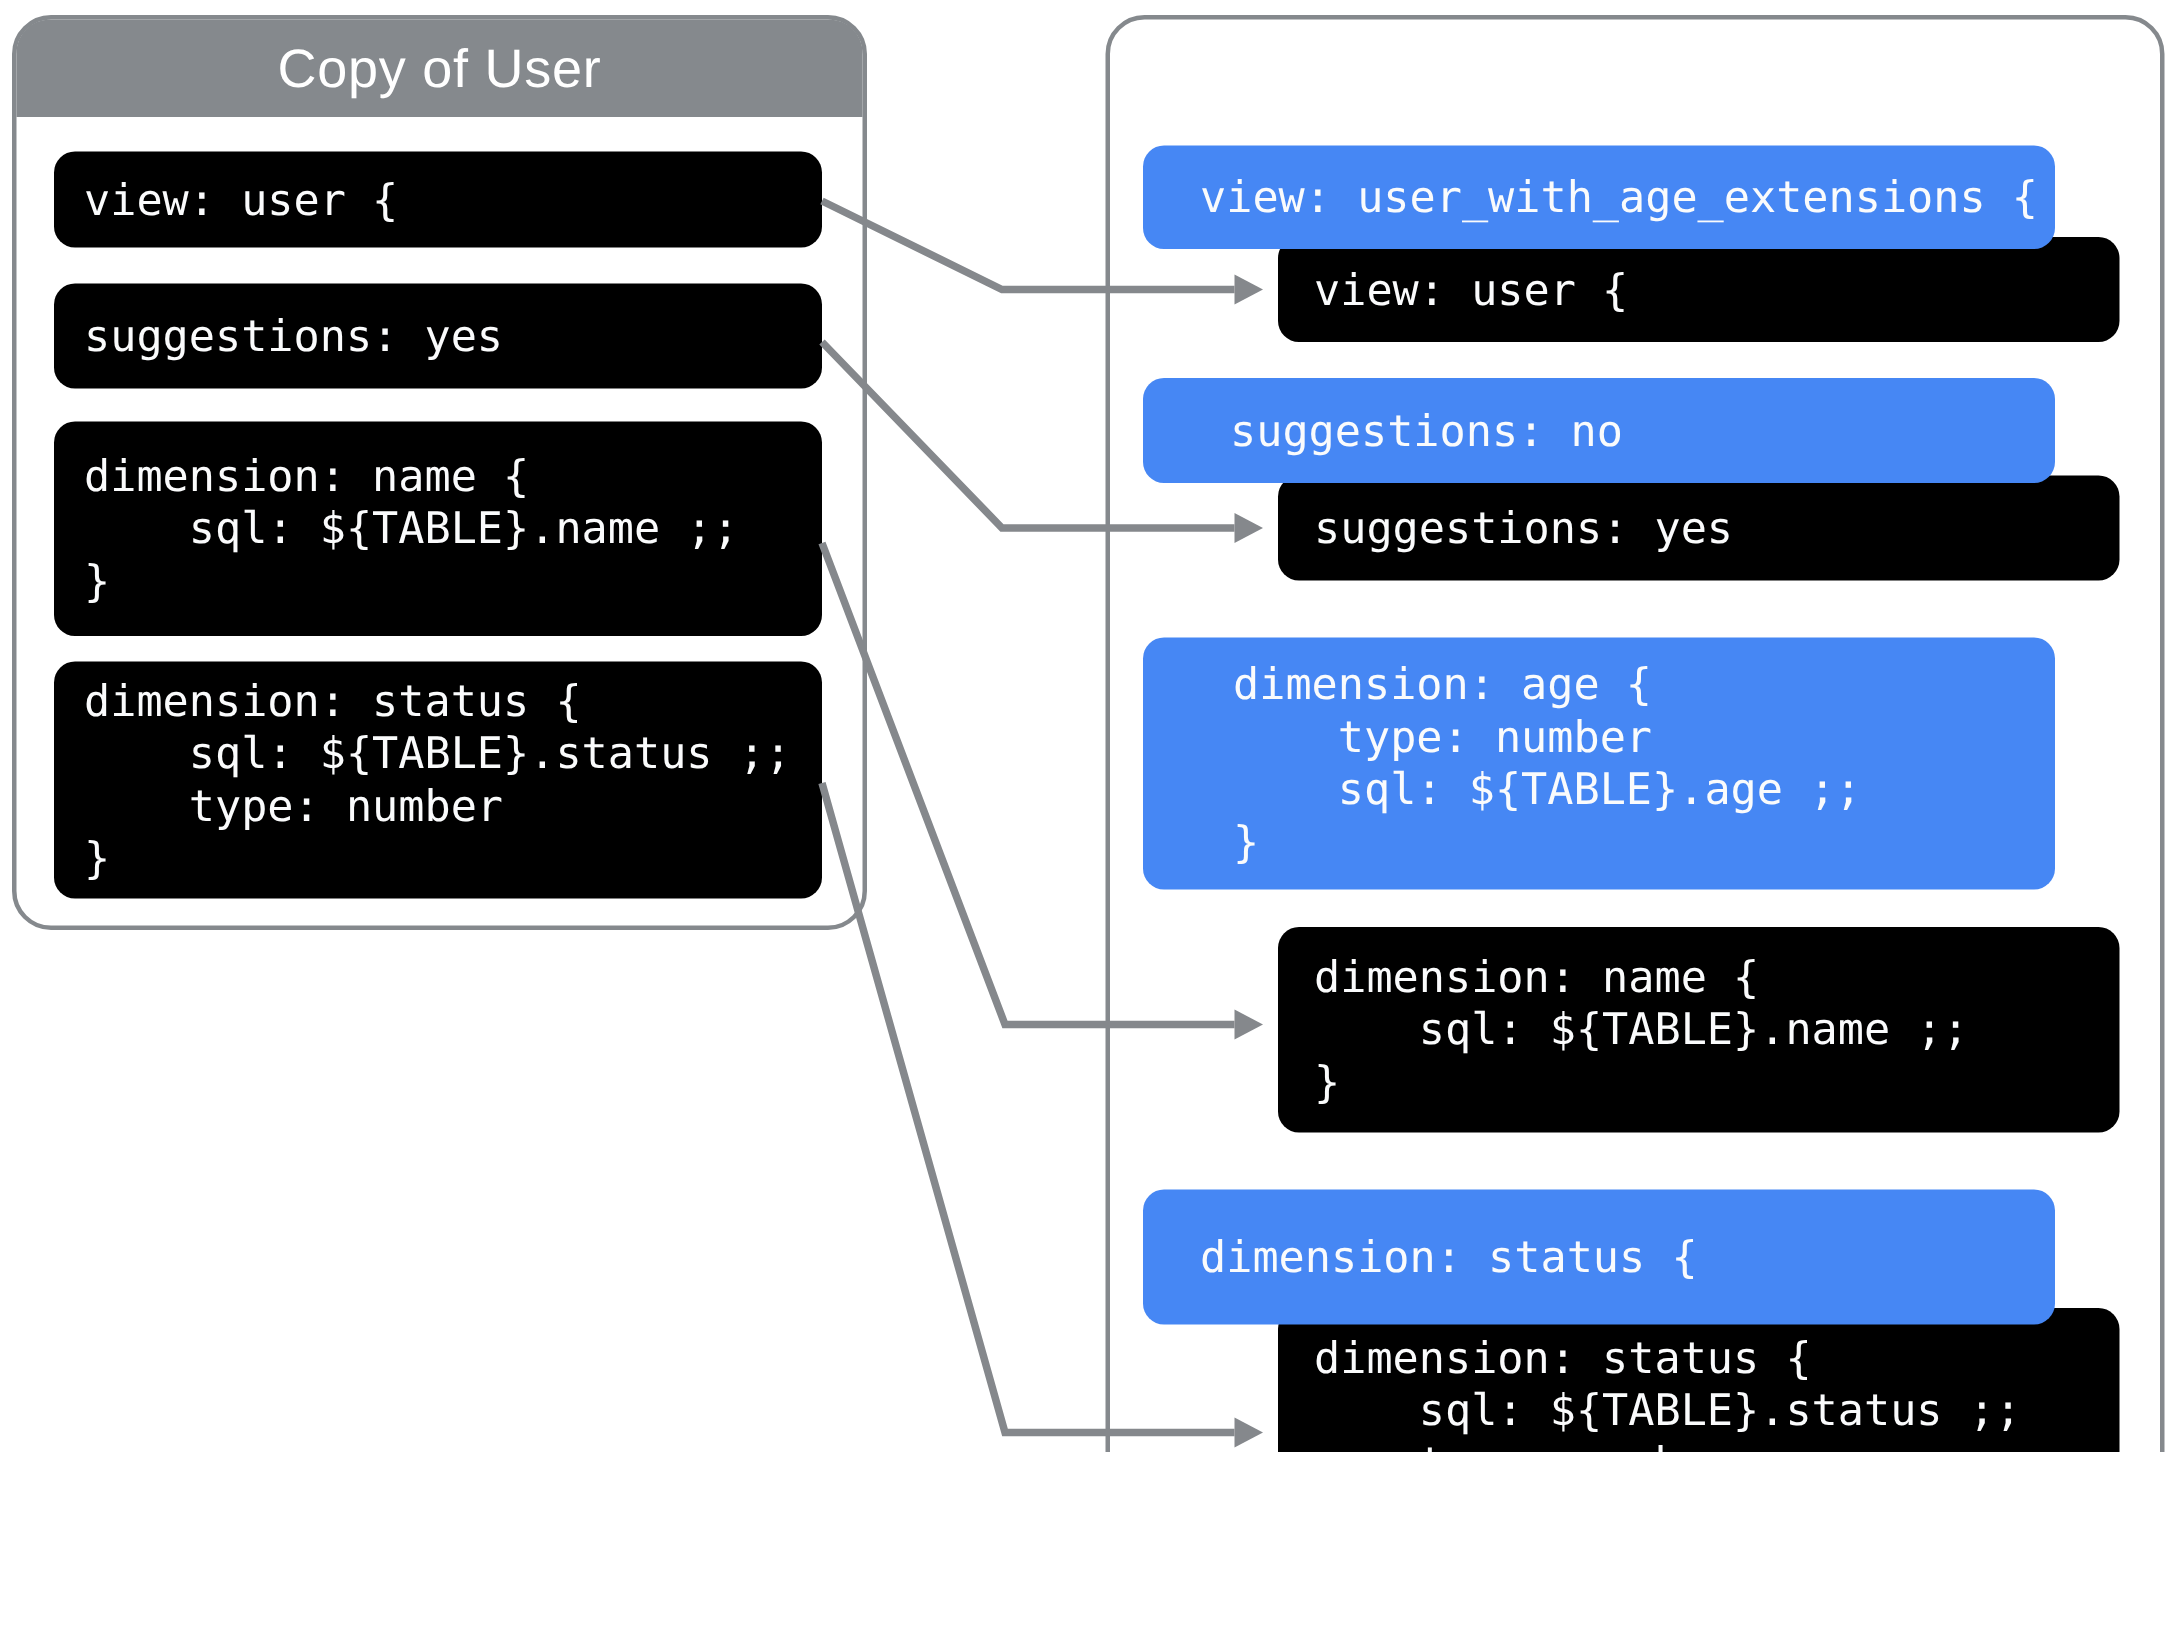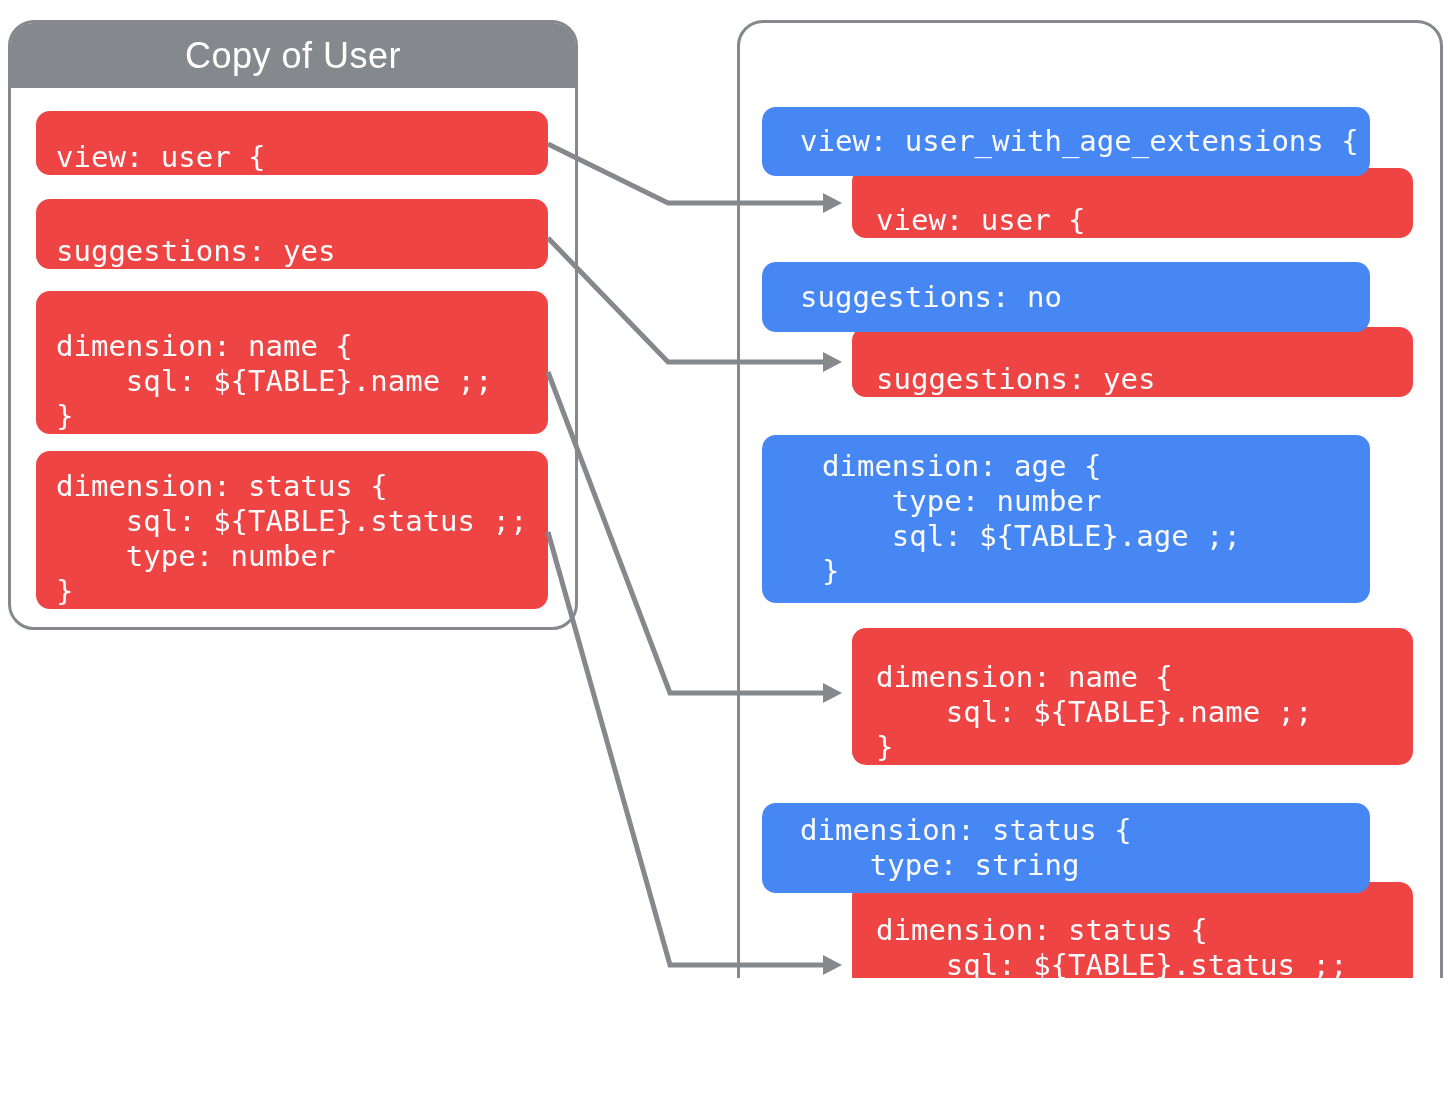--- a/index.html
+++ b/index.html
@@ -4,21 +4,20 @@
 <style>
   * { margin: 0; padding: 0; box-sizing: border-box; }
   html, body { background: #ffffff; }
   .canvas {
     position: relative;
     width: 1450px;
     height: 968px;
     background: #ffffff;
     font-family: "Liberation Sans", sans-serif;
     overflow: hidden;
-    margin-top: 10px;
   }
   .panel {
     position: absolute;
     background: #ffffff;
     border: 3px solid #85898D;
     border-radius: 26px;
     overflow: visible;
   }
   .panel-header {
     position: absolute;
@@ -44,34 +43,34 @@
     position: absolute;
     border-radius: 14px;
     display: flex;
     flex-direction: column;
     justify-content: center;
     font-family: "DejaVu Sans Mono", monospace;
     font-size: 29px;
     line-height: 35px;
     color: #FAFBFC;
   }
-  .dark  { background: #ef4444; z-index: 1; justify-content: flex-end; }
+  .dark  { background: #000000; z-index: 1; }
   .light { background: #4687F4; z-index: 2; }
   .code-line { white-space: pre; }
 
   
   #lp-view        { left: 25px; top: 88px;  width: 512px; height: 64px;  padding-left: 20px; }
   #lp-suggestions { left: 25px; top: 176px; width: 512px; height: 70px;  padding-left: 20px; }
   #lp-dim-name    { left: 25px; top: 268px; width: 512px; height: 143px; padding-left: 20px; }
   #lp-dim-status  { left: 25px; top: 428px; width: 512px; height: 158px; padding-left: 20px; }
 
   
   #rp-view-ext    { left: 22px;  top: 84px;  width: 608px; height: 69px;  padding-left: 38px; }
   #rp-view-inh    { left: 112px; top: 145px; width: 561px; height: 70px;  padding-left: 24px; }
-  #rp-sugg-ext    { left: 22px;  top: 239px; width: 608px; height: 70px;  padding-left: 38px; }
+  #rp-sugg-ext    { left: 22px;  top: 239px; width: 608px; height: 70px;  padding-left: 58px; }
   #rp-sugg-inh    { left: 112px; top: 304px; width: 561px; height: 70px;  padding-left: 24px; }
   #rp-dim-age     { left: 22px;  top: 412px; width: 608px; height: 168px; padding-left: 60px; }
   #rp-dim-name    { left: 112px; top: 605px; width: 561px; height: 137px; padding-left: 24px; }
   #rp-dim-status-ext { left: 22px;  top: 780px; width: 608px; height: 90px;  padding-left: 38px; }
   #rp-dim-status-inh { left: 112px; top: 859px; width: 561px; height: 171px; padding-left: 24px; }
 
   #connector-layer {
     position: absolute;
     left: 0; top: 0;
     width: 1450px;
@@ -145,21 +144,20 @@
     </div>
 
     <div class="code-block dark" id="rp-dim-status-inh">
       <div class="code-line">dimension: status {</div>
       <div class="code-line">    sql: ${TABLE}.status ;;</div>
       <div class="code-line">    type: number</div>
       <div class="code-line">}</div>
     </div>
     <div class="code-block light" id="rp-dim-status-ext">
       <div class="code-line">dimension: status {</div>
-      <div class="code-line">    type: string</div>
     </div>
   </div>
 
   <svg id="connector-layer" viewBox="0 0 1450 1096" xmlns="http://www.w3.org/2000/svg">
     <g>
       <polyline class="connector-line" points="548,134 668,193 823,193"></polyline>
       <polygon class="connector-head" points="823,183 823,203 842,193"></polygon>
     </g>
     <g>
       <polyline class="connector-line" points="548,228 668,352 823,352"></polyline>

